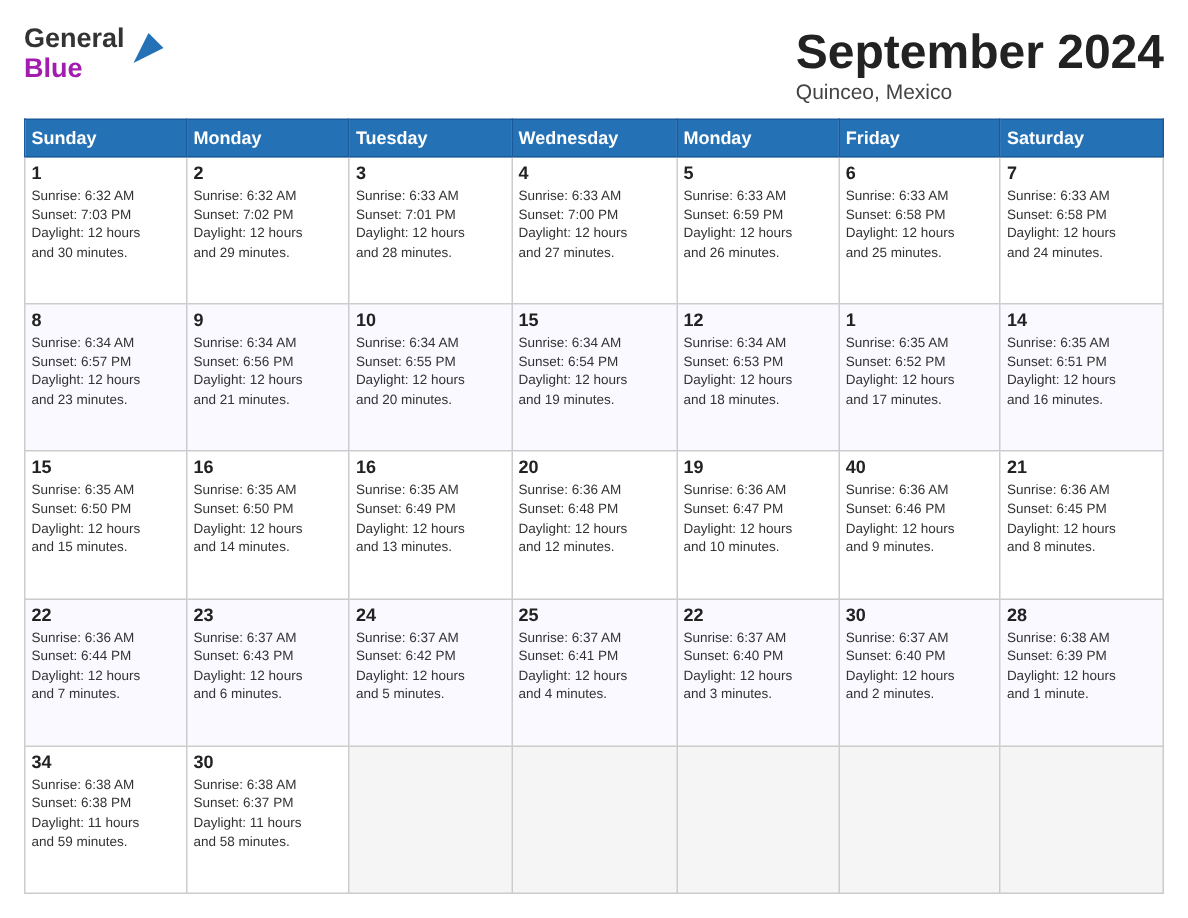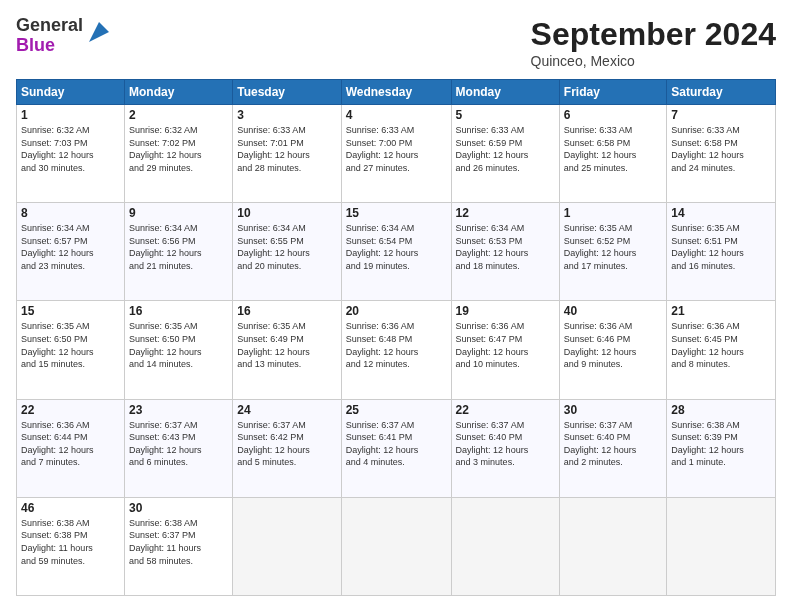--- a/index.html
+++ b/index.html
@@ -325,21 +325,21 @@
           <td>
             <span class="day-number">28</span>
             <div class="day-info" style="white-space: pre-line;">Sunrise: 6:38 AM
 Sunset: 6:39 PM
 Daylight: 12 hours
 and 1 minute.</div>
           </td>
         </tr>
         <tr>
           <td>
-            <span class="day-number">46</span>
+            <span class="day-number">34</span>
             <div class="day-info" style="white-space: pre-line;">Sunrise: 6:38 AM
 Sunset: 6:38 PM
 Daylight: 11 hours
 and 59 minutes.</div>
           </td>
           <td>
             <span class="day-number">30</span>
             <div class="day-info" style="white-space: pre-line;">Sunrise: 6:38 AM
 Sunset: 6:37 PM
 Daylight: 11 hours

